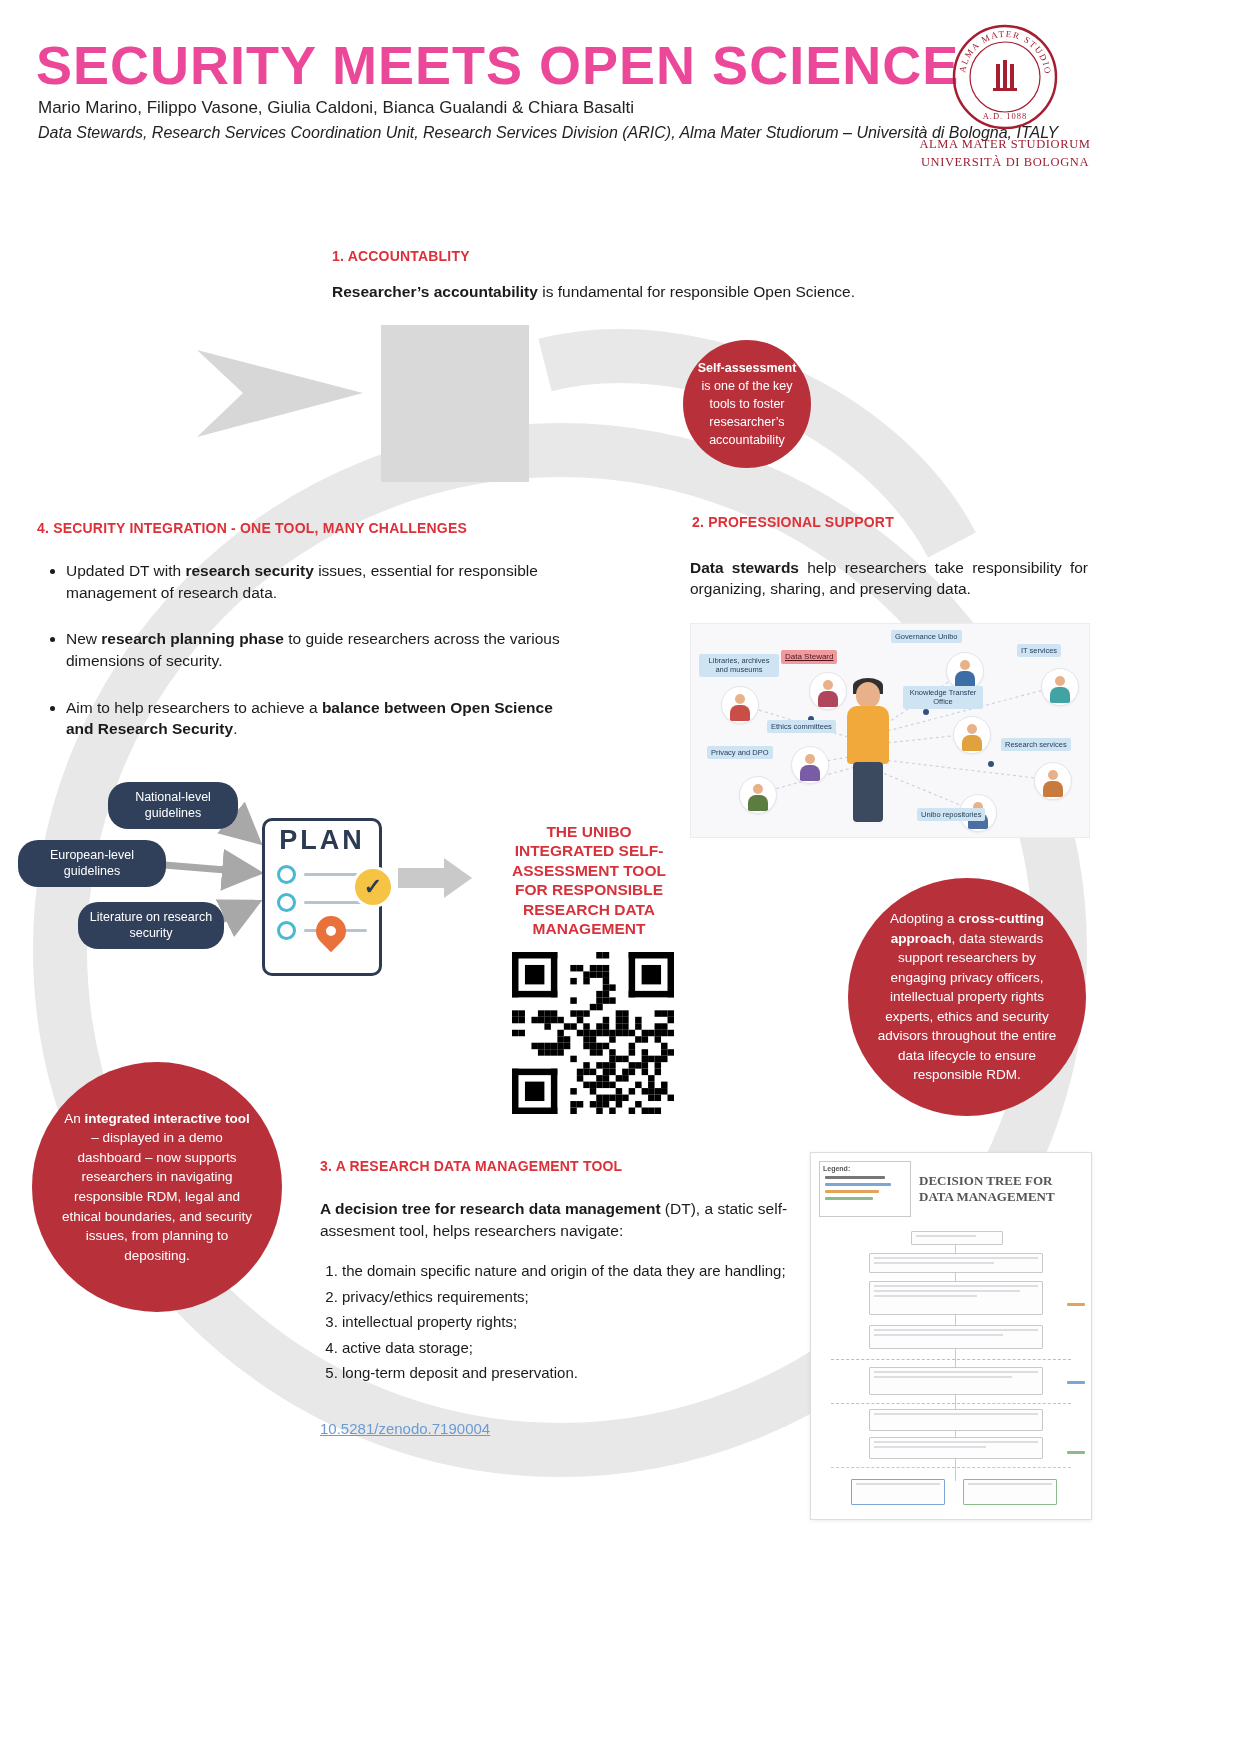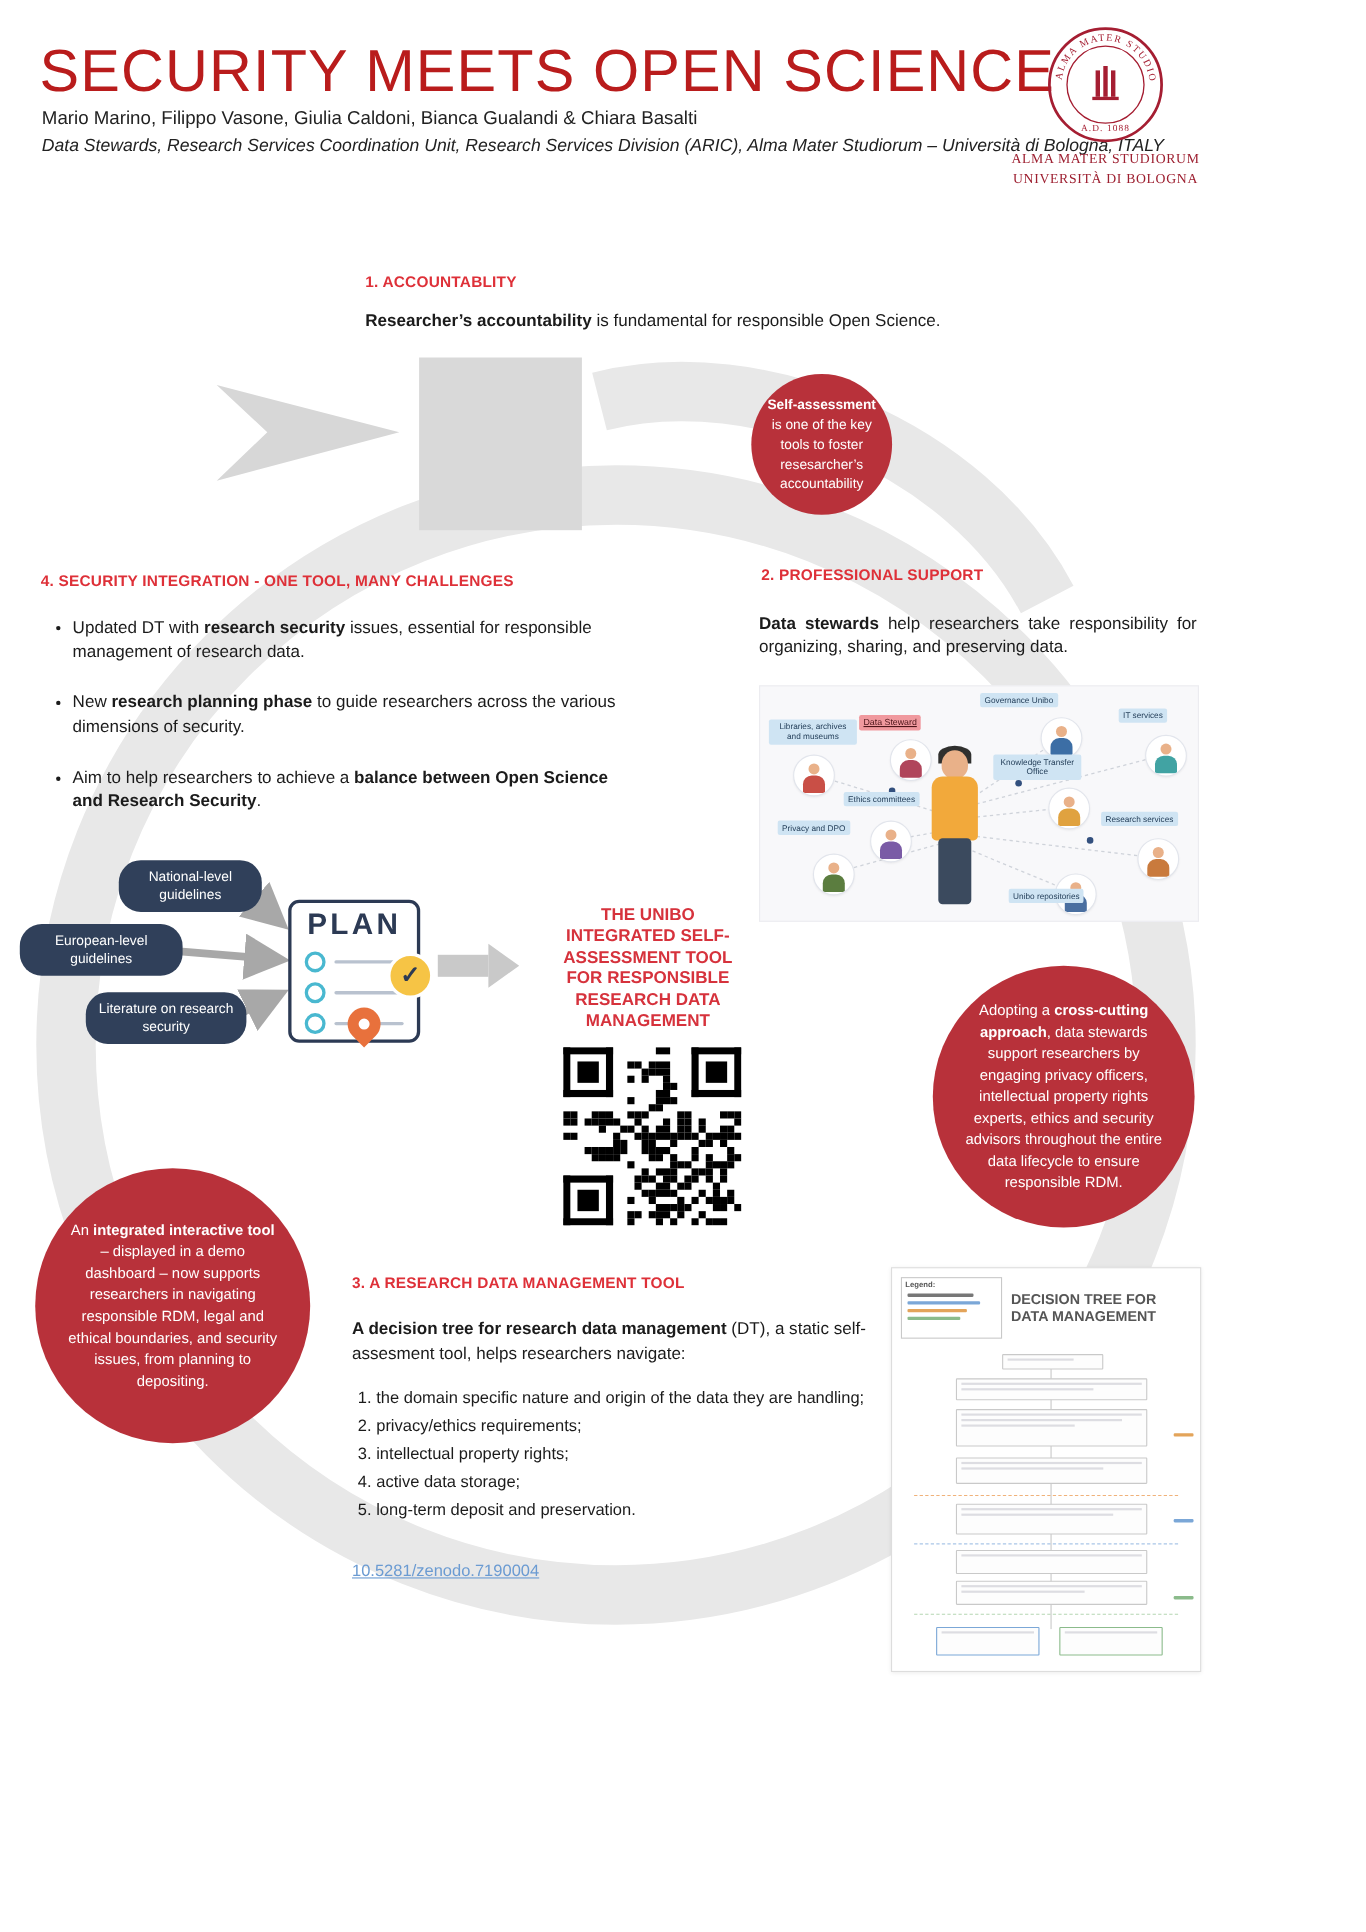--- a/index.html
+++ b/index.html
@@ -3,21 +3,21 @@
 <meta charset="utf-8">
 <style>
   html,body{margin:0;padding:0;background:#fff;}
   #poster{position:relative;width:1242px;height:1756px;background:#ffffff;overflow:hidden;
           font-family:"Liberation Sans",sans-serif;color:#1b1b1b;}
   .abs{position:absolute;}
   .z1{z-index:2;}
   #bg-art{position:absolute;left:0;top:0;z-index:0;}
 
   
-  #title{left:36px;top:34px;font-size:54px;font-weight:normal;color:#b91c1c;letter-spacing:1px;}
+  #title{left:36px;top:34px;font-size:54px;font-weight:bold;color:#ec4899;letter-spacing:1px;}
   #authors{left:38px;top:98px;font-size:17px;color:#222;}
   #affiliation{left:38px;top:124px;font-size:16px;font-style:italic;color:#222;}
   #seal{left:952px;top:24px;width:106px;height:106px;}
   #logo-text{left:898px;top:136px;width:214px;text-align:center;color:#9d1f30;font-size:12.5px;
              line-height:1.4;letter-spacing:0.6px;font-family:"Liberation Serif",serif;}
   #tagline{left:60px;top:178px;width:1122px;text-align:center;font-weight:bold;font-size:19px;color:#101010;}
 
   .red-heading{font-weight:bold;color:#de3038;font-size:14px;letter-spacing:0.2px;}
 
   
@@ -55,21 +55,21 @@
   #sec4-heading{left:37px;top:520px;}
   #sec4-bullets{left:48px;top:560px;width:500px;font-size:15.5px;line-height:1.4;margin:0;padding-left:18px;}
   #sec4-bullets li{margin-bottom:25px;}
 
   
   .pill{position:absolute;background:#30405a;color:#fff;font-size:12.5px;text-align:center;
         padding:7px 9px;border-radius:20px;line-height:1.3;z-index:2;}
   #pill-1{left:108px;top:782px;width:112px;}
   #pill-2{left:18px;top:840px;width:130px;}
   #pill-3{left:78px;top:902px;width:128px;}
-  #clipboard{left:262px;top:818px;width:120px;height:130px;border:3.5px solid #2c3a54;border-radius:10px;
+  #clipboard{left:262px;top:818px;width:120px;height:158px;border:3.5px solid #2c3a54;border-radius:10px;
              background:#fff;box-sizing:border-box;z-index:2;}
   #plan-label{text-align:center;color:#2c3a54;font-size:27px;font-weight:bold;letter-spacing:3px;margin-top:4px;}
   .plan-row{display:flex;align-items:center;gap:8px;margin:9px 12px;}
   .plan-dot{width:13px;height:13px;border:3px solid #49b8d0;border-radius:50%;flex:none;}
   .plan-line{flex:1;height:3px;background:#b9c2cf;border-radius:2px;}
   #badge-check{left:352px;top:866px;width:42px;height:42px;background:#f6c445;border:3px solid #fff;border-radius:50%;
                color:#2c3a54;font-size:22px;font-weight:bold;display:flex;align-items:center;justify-content:center;
                box-sizing:border-box;z-index:3;}
   #pin{left:316px;top:916px;width:30px;height:30px;background:#e8713c;border-radius:50% 50% 50% 0;
        transform:rotate(-45deg);z-index:3;}
@@ -89,21 +89,21 @@
   #sec3-list{left:320px;top:1258px;width:490px;font-size:15px;line-height:1.7;margin:0;padding-left:22px;}
   #doi{left:320px;top:1420px;font-size:15px;}
   #doi a{color:#6b9bd2;text-decoration:underline;}
 
   
   #dt-card{left:810px;top:1152px;width:282px;height:368px;background:#fff;border:1px solid #ddd;
            box-shadow:0 1px 4px rgba(0,0,0,0.08);box-sizing:border-box;z-index:1;}
   #dt-legend{position:absolute;left:8px;top:8px;width:92px;height:56px;border:1px solid #c9c9c9;
              font-size:7px;font-weight:bold;color:#555;padding:3px;box-sizing:border-box;}
   .lg-bar{height:3px;margin:4px 2px;border-radius:1px;}
-  #dt-title{position:absolute;left:108px;top:20px;width:166px;font-size:13px;font-weight:bold;color:#555;line-height:1.25;}
+  #dt-title{position:absolute;left:108px;top:20px;width:166px;font-size:13px;font-weight:bold;color:#555;line-height:1.25;font-family:Liberation Serif, serif;}
   .dt-box{position:absolute;border:1px solid #c9c9c9;background:#fdfdfd;border-radius:1px;}
   .dt-bar{height:2px;background:#dddde2;margin:3px 4px;}
   .dt-line{position:absolute;background:#c9c9c9;}
   .dt-div{position:absolute;left:20px;width:240px;border-top:1px dashed;}
   .dt-mark{position:absolute;width:18px;height:3px;border-radius:1px;}
 </style>
 </head>
 <body>
 
 <div id="poster">

